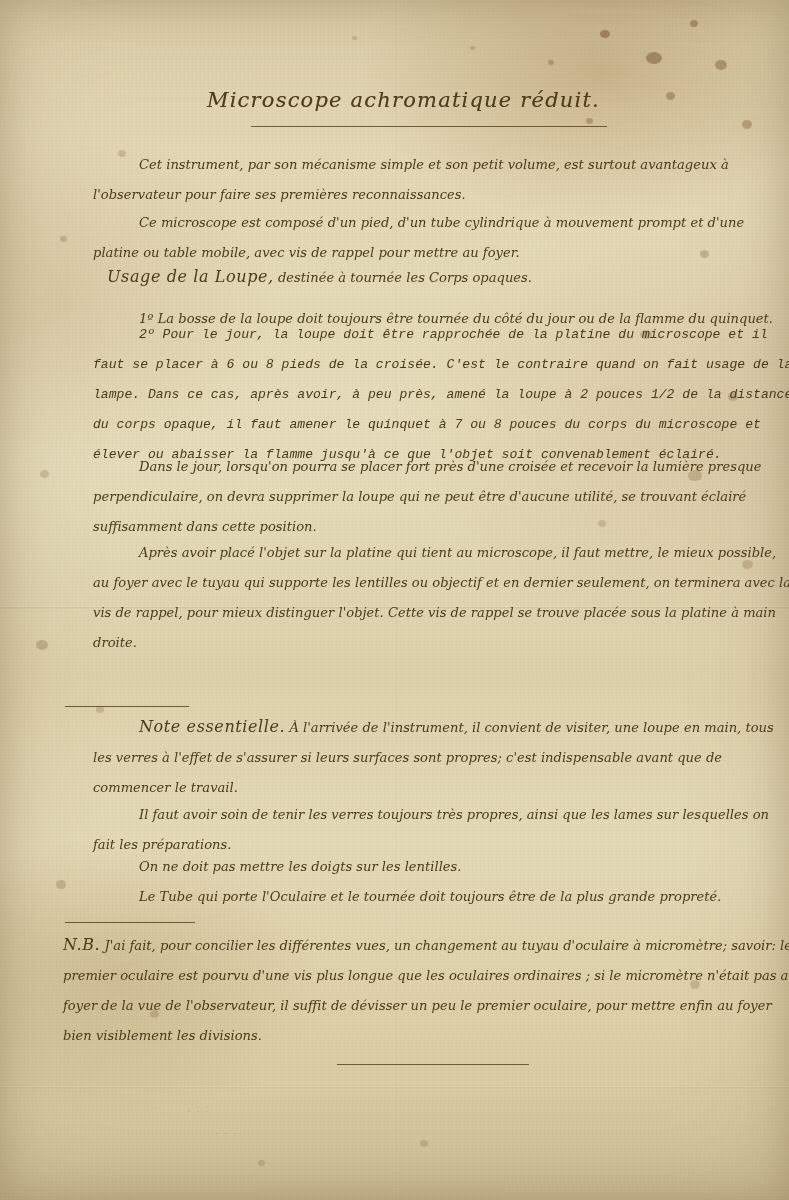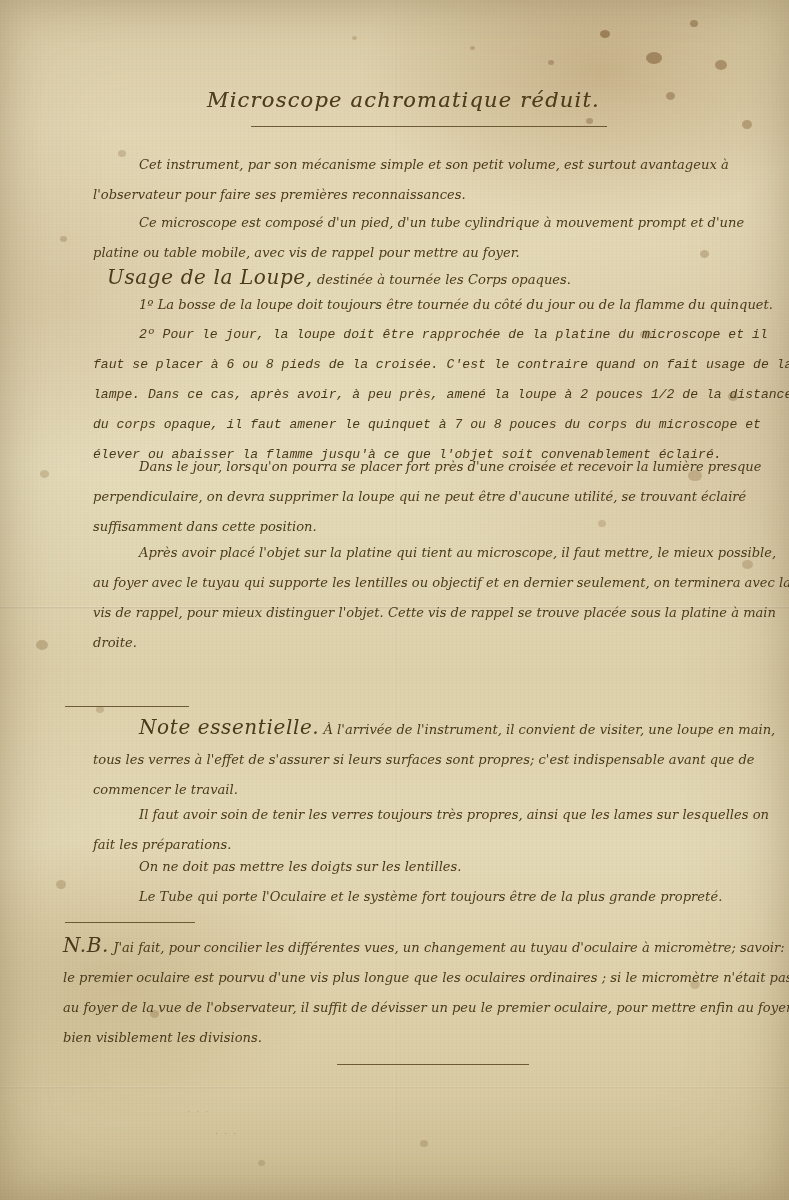--- a/index.html
+++ b/index.html
@@ -120,21 +120,21 @@
   .para {
     position: absolute;
     font-size: 13.1px;
     line-height: 30px;
     color: #4a3a1c;
     font-style: italic;
   }
   .para .indent { display: inline-block; width: 46px; }
 
   .heading-inline {
-    font-size: 20px;
+    font-size: 16px;
     letter-spacing: 0.6px;
   }
 
   .rule {
     position: absolute;
     height: 1px;
     background: #5a4722;
     opacity: 0.85;
   }
 
@@ -196,21 +196,21 @@
 
     <div class="para" style="left:56px; top:208px; width:690px;">
       <span class="indent"></span><span>Ce microscope est composé d'un pied, d'un tube cylindrique à mouvement prompt et d'une platine ou table mobile, avec vis de rappel pour mettre au foyer.</span>
     </div>
 
     <div class="para" style="left:70px; top:262px; width:680px;">
       <span class="heading-inline">Usage de la Loupe,</span>
       <span>destinée à tournée les Corps opaques.</span>
     </div>
 
-    <div class="para" style="left:56px; top:290px; width:694px;">
+    <div class="para" style="left:56px; top:304px; width:694px;">
       <span class="indent"></span><span>1º La bosse de la loupe doit toujours être tournée du côté du jour ou de la flamme du quinquet.</span>
     </div>
 
     <div class="para" style="left:56px; top:320px; width:700px;font-family:Liberation Mono, monospace;">
       <span class="indent"></span><span>2º Pour le jour, la loupe doit être rapprochée de la platine du microscope et il faut se placer à 6 ou 8 pieds de la croisée. C'est le contraire quand on fait usage de la lampe. Dans ce cas, après avoir, à peu près, amené la loupe à 2 pouces 1/2 de la distance du corps opaque, il faut amener le quinquet à 7 ou 8 pouces du corps du microscope et élever ou abaisser la flamme jusqu'à ce que l'objet soit convenablement éclairé.</span>
     </div>
 
     <div class="para" style="left:56px; top:452px; width:700px;">
       <span class="indent"></span><span>Dans le jour, lorsqu'on pourra se placer fort près d'une croisée et recevoir la lumière presque perpendiculaire, on devra supprimer la loupe qui ne peut être d'aucune utilité, se trouvant éclairé suffisamment dans cette position.</span>
     </div>
@@ -229,21 +229,21 @@
 
     <div class="para" style="left:56px; top:800px; width:700px;">
       <span class="indent"></span><span>Il faut avoir soin de tenir les verres toujours très propres, ainsi que les lames sur lesquelles on fait les préparations.</span>
     </div>
 
     <div class="para" style="left:56px; top:852px; width:700px;">
       <span class="indent"></span><span>On ne doit pas mettre les doigts sur les lentilles.</span>
     </div>
 
     <div class="para" style="left:56px; top:882px; width:706px;">
-      <span class="indent"></span><span>Le Tube qui porte l'Oculaire et le système fort toujours être de la plus grande propreté.</span>
+      <span class="indent"></span><span>Le Tube qui porte l'Oculaire et le tournée doit toujours être de la plus grande propreté.</span>
     </div>
 
     <div class="rule" style="left:28px; top:922px; width:130px;"></div>
 
     <div class="para" style="left:26px; top:930px; width:736px;">
       <span class="heading-inline">N.B.</span>
       <span>J'ai fait, pour concilier les différentes vues, un changement au tuyau d'oculaire à micromètre; savoir: le premier oculaire est pourvu d'une vis plus longue que les oculaires ordinaires ; si le micromètre n'était pas au foyer de la vue de l'observateur, il suffit de dévisser un peu le premier oculaire, pour mettre enfin au foyer bien visiblement les divisions.</span>
     </div>
 
     <div class="rule" style="left:300px; top:1064px; width:192px;"></div>

